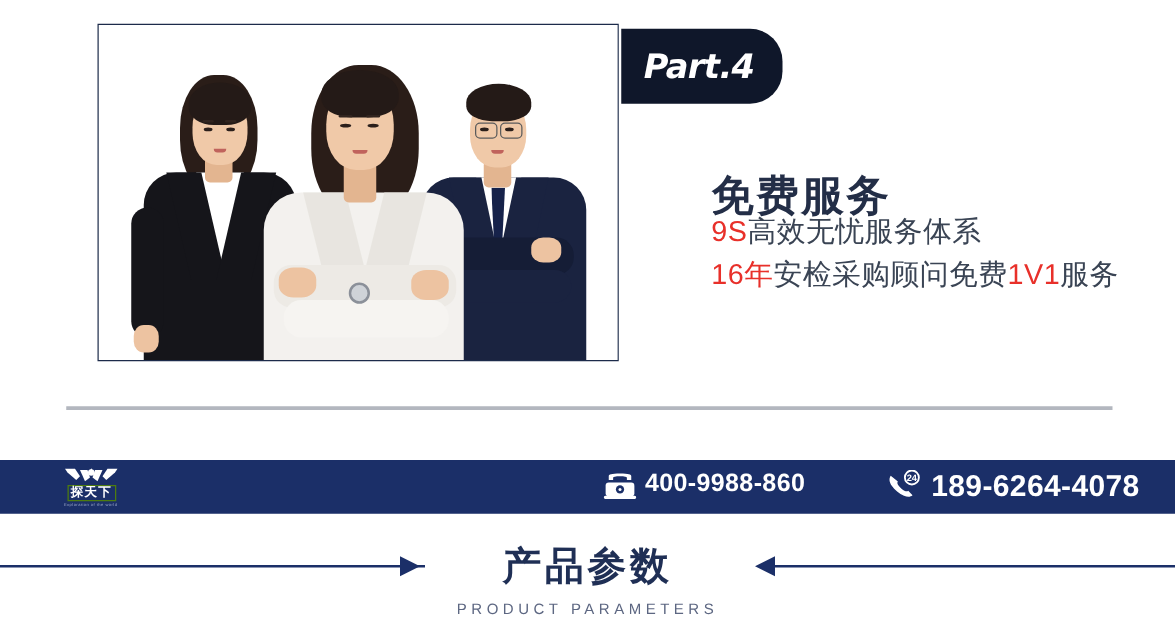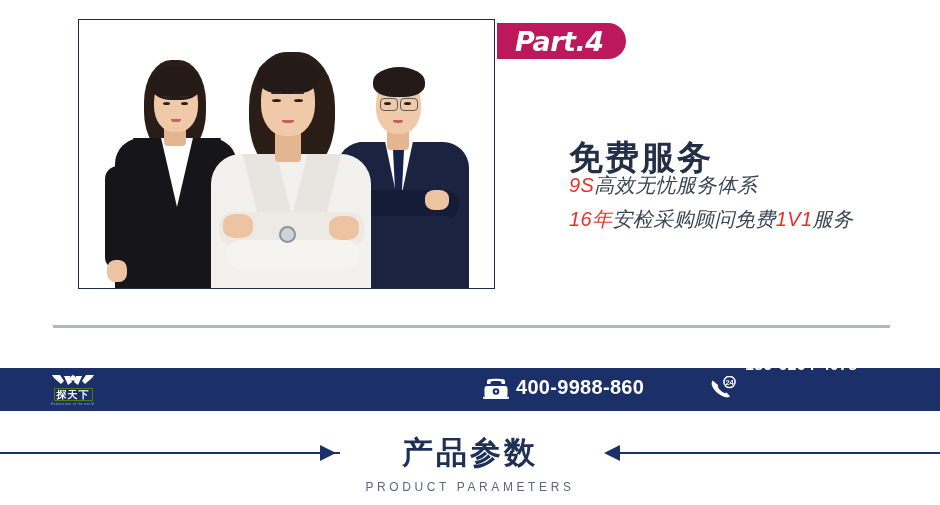--- a/index.html
+++ b/index.html
@@ -36,44 +36,43 @@
   .hand{position:absolute;background:#edc3a1;border-radius:40%;}
   .eye{position:absolute;width:7px;height:3px;background:#2b1f1b;border-radius:50%;}
   .brow{position:absolute;width:9px;height:2px;background:#31241f;border-radius:2px;}
   .mouth{position:absolute;width:10px;height:3px;background:#c0635c;border-radius:0 0 6px 6px;}
   .glasses{position:absolute;border:1.3px solid #5b5b5b;border-radius:4px;}
   .watch{position:absolute;width:13px;height:13px;border-radius:50%;background:#cfd3d8;border:2px solid #8b9099;}
 
   
   .part-badge{
     position:absolute;left:497px;top:23px;
-    height:36px;min-width:122px;
-    background:#be185d;
+    height:60px;min-width:122px;
+    background:#0f172a;
     border-radius:0 26px 26px 0;
     display:flex;align-items:center;
     padding:0 22px 0 18px;
     box-sizing:border-box;
   }
   .part-badge span{
     color:#ffffff;font-size:27px;font-weight:bold;
     font-style:italic;letter-spacing:-0.5px;
     font-family:"DejaVu Sans","Liberation Sans",sans-serif;
   }
 
   
   .headline{
     position:absolute;left:569px;top:108px;
     font-size:34px;font-weight:bold;color:#232e47;
     letter-spacing:2px;line-height:1;margin-top:32px;
   }
   .sub-lines{position:absolute;left:569px;top:168px;}
   .sub-line{
-    font-size:20px;color:#3a4454;line-height:34px;white-space:nowrap;
+    font-size:23px;color:#3a4454;line-height:34px;white-space:nowrap;
     letter-spacing:0.4px;
-    font-style:italic;
   }
   .hl{color:#e8302a;}
 
   
   .divider{
     position:absolute;left:53px;top:325px;width:837px;height:3px;
     background:#b3b7bf;
   }
 
   
@@ -95,21 +94,21 @@
     color:#9aa7c9;font-size:3.4px;letter-spacing:0.4px;margin-top:1.5px;
     transform:scale(0.95);
   }
   .cert-text{
     position:absolute;left:115px;top:377px;
     color:#ffffff;font-size:17px;letter-spacing:0.6px;
   }
   .phone1-icon{position:absolute;left:483px;top:378px;}
   .phone1-text{position:absolute;left:516px;top:376px;color:#fff;font-size:20px;letter-spacing:0.3px;font-weight:bold;}
   .phone2-icon{position:absolute;left:709px;top:376px;}
-  .phone2-text{position:absolute;left:745px;top:356px;color:#fff;font-size:16px;letter-spacing:0.3px;font-weight:bold;}
+  .phone2-text{position:absolute;left:745px;top:376px;color:#fff;font-size:24px;letter-spacing:0.3px;font-weight:bold;}
 
   
   .rule-left{position:absolute;left:0;top:452px;width:340px;height:2px;background:#1b2f68;}
   .arrow-right{
     position:absolute;left:320px;top:445px;width:0;height:0;
     border-left:16px solid #1b2f68;border-top:8px solid transparent;border-bottom:8px solid transparent;
   }
   .rule-right{position:absolute;left:615px;top:452px;width:325px;height:2px;background:#1b2f68;}
   .arrow-left{
     position:absolute;left:604px;top:445px;width:0;height:0;

